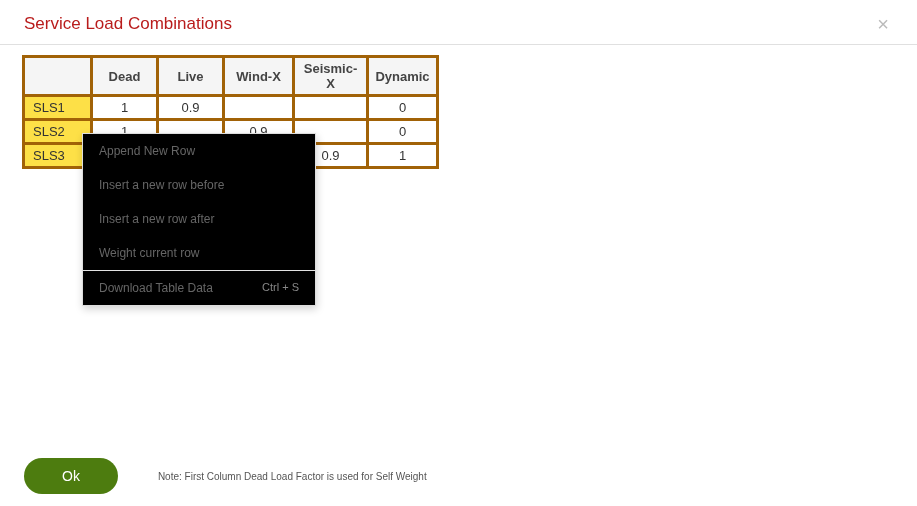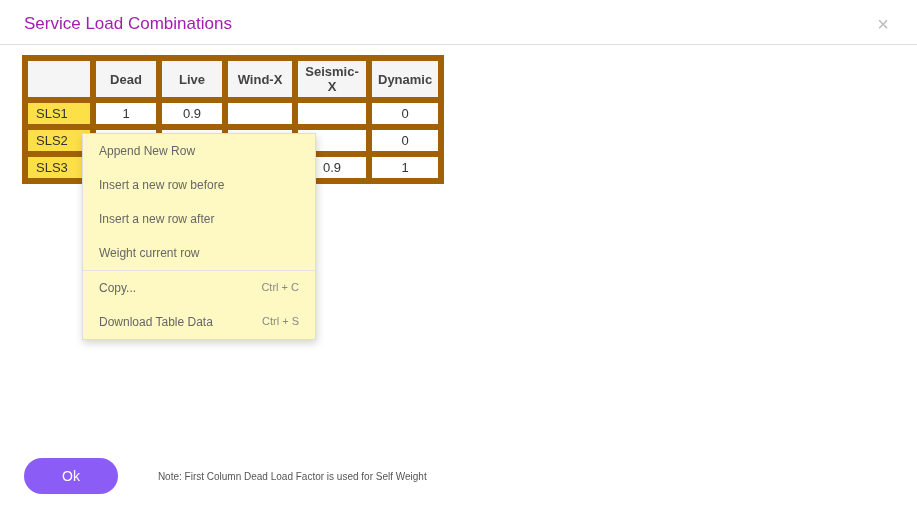--- a/index.html
+++ b/index.html
@@ -13,42 +13,42 @@
       position: relative;
     }
     .header {
       padding: 14px 24px 10px;
       border-bottom: 1px solid #e0e0e0;
       display: flex;
       justify-content: space-between;
       align-items: center;
     }
     .title {
-      color: #a21caf;
+      color: #b91c1c;
       font-size: 17px;
       font-weight: 500;
     }
     .close-x {
       color: #bbb;
       font-size: 20px;
       cursor: pointer;
       line-height: 1;
       padding: 0 4px;
     }
     .content {
       padding: 10px 22px 0;
       position: relative;
     }
     table.load-table {
       border-collapse: collapse;
       font-size: 13px;
     }
     table.load-table th,
     table.load-table td {
-      border: 6px solid #a16207;
+      border: 3px solid #a16207;
       text-align: center;
       padding: 3px 6px;
       height: 22px;
     }
     table.load-table th {
       background: #f5f5f5;
       font-weight: bold;
       color: #444;
     }
     table.load-table td.rowlabel {
@@ -62,21 +62,21 @@
     .col-live { width: 66px; }
     .col-windx { width: 70px; margin-left: 32px; }
     .col-seisx { width: 74px; margin-top: 44px; }
     .col-dyn { width: 70px; }
 
     .context-menu {
       position: absolute;
       top: 88px;
       left: 82px;
       width: 234px;
-      background: #fef9c3;
+      background: #000000;
       border: 1px solid #ddd;
       box-shadow: 1px 3px 8px rgba(0,0,0,0.18);
       font-size: 12px;
       color: #666;
       z-index: 10;
     }
     .menu-item {
       padding: 10px 16px;
       display: flex;
       justify-content: space-between;
@@ -91,21 +91,21 @@
     .footer {
       position: absolute;
       left: 0; right: 0;
       bottom: 12px;
       padding: 0 24px;
       display: flex;
       align-items: center;
       gap: 40px;
     }
     .ok-btn {
-      background: #8b5cf6;
+      background: #4d7c0f;
       color: #fff;
       border: none;
       border-radius: 20px;
       padding: 10px 38px;
       font-size: 14px;
       cursor: pointer;
     }
     .note {
       color: #555;
       font-size: 10px;
@@ -167,24 +167,20 @@
       <span>Insert a new row before</span>
     </div>
     <div class="menu-item">
       <span>Insert a new row after</span>
     </div>
     <div class="menu-item">
       <span>Weight current row</span>
     </div>
     <div class="menu-sep"></div>
     <div class="menu-item">
-      <span>Copy...</span>
-      <span class="menu-shortcut">Ctrl + C</span>
-    </div>
-    <div class="menu-item">
       <span>Download Table Data</span>
       <span class="menu-shortcut">Ctrl + S</span>
     </div>
   </div>
 </div>
 
 <div class="footer">
   <button class="ok-btn">Ok</button>
   <div class="note">Note: First Column Dead Load Factor is used for Self Weight</div>
 </div>

